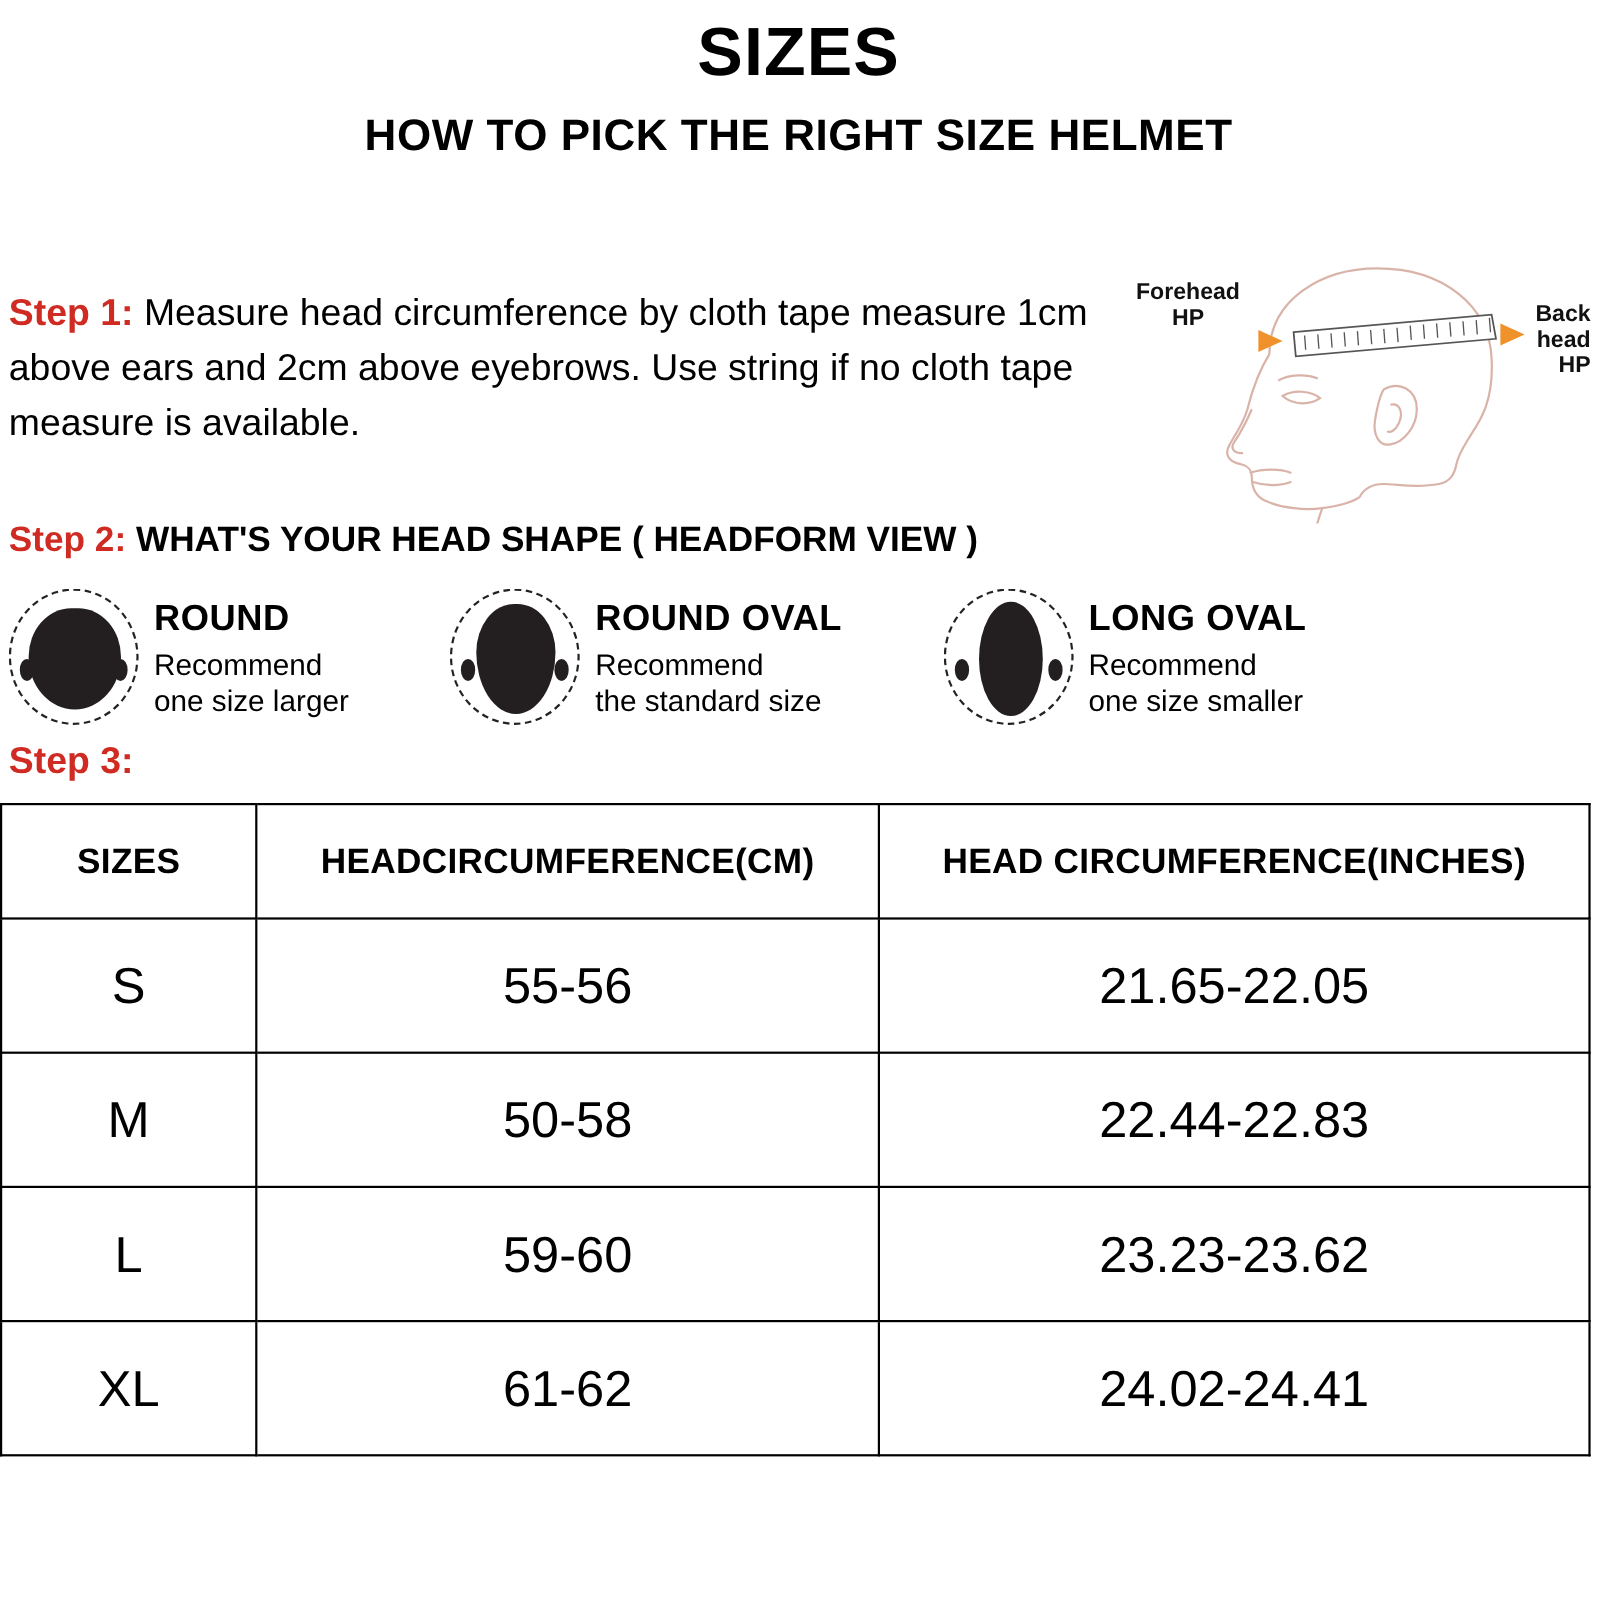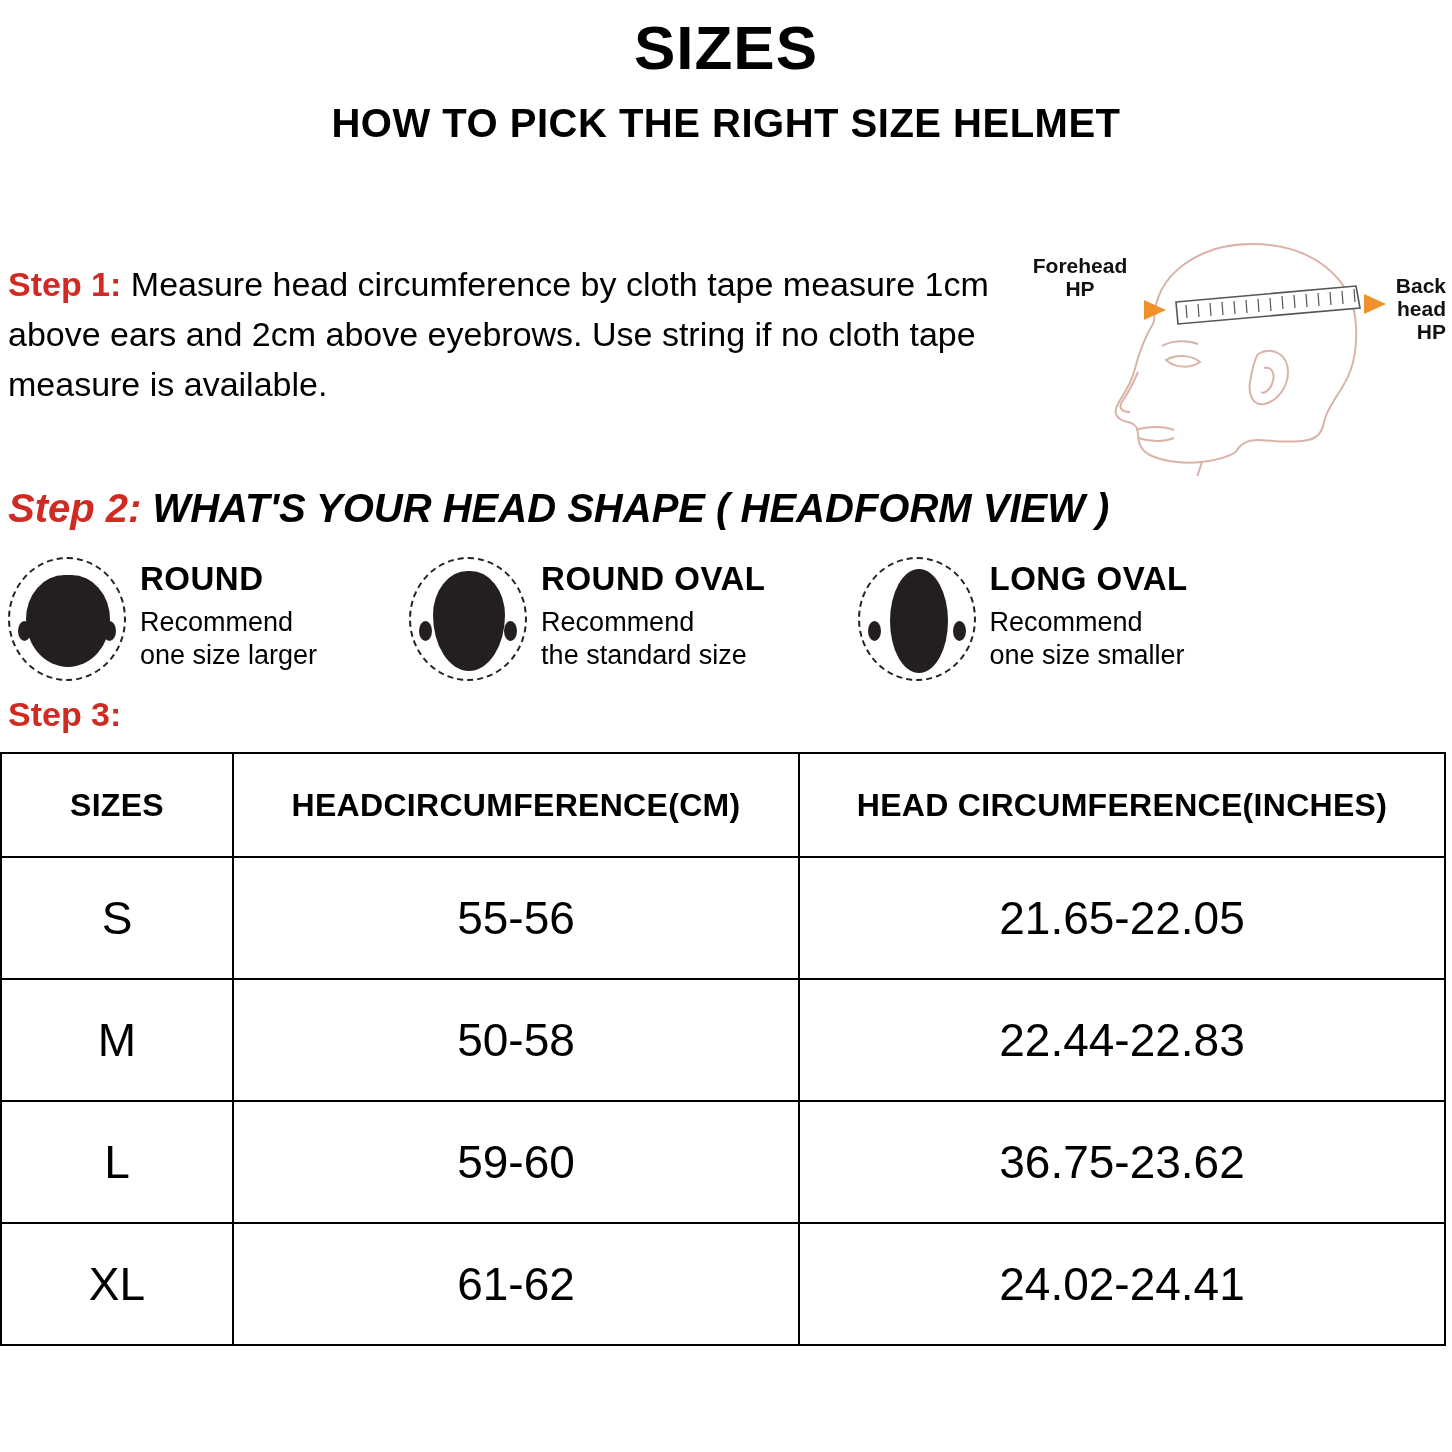--- a/index.html
+++ b/index.html
@@ -56,34 +56,33 @@
     position: absolute;
     right: 6px;
     top: -34px;
     width: 420px;
     height: 250px;
     font-weight: bold;
   }
 
   
   .step2-line {
-    margin-top: 26px;
-    font-size: 40px;
+    margin-top: 12px;
+    font-size: 32px;
     font-weight: bold;
     padding-left: 8px;
-    font-style: italic;
   }
   .shapes-row {
     margin-top: 24px;
     display: flex;
     padding-left: 8px;
   }
   .shape-item {
     display: flex;
-    align-items: flex-start;
+    align-items: center;
   }
   .shape-item + .shape-item { margin-left: 92px; }
   .shape-oval {
     width: 118px;
     height: 124px;
     border: 2px dashed #222;
     border-radius: 50%;
     position: relative;
     flex: 0 0 auto;
     margin-top: 2px;
@@ -323,21 +322,21 @@
         <td>21.65-22.05</td>
       </tr>
       <tr>
         <td>M</td>
         <td>50-58</td>
         <td>22.44-22.83</td>
       </tr>
       <tr>
         <td>L</td>
         <td>59-60</td>
-        <td>36.75-23.62</td>
+        <td>23.23-23.62</td>
       </tr>
       <tr>
         <td>XL</td>
         <td>61-62</td>
         <td>24.02-24.41</td>
       </tr>
     </tbody>
   </table>
 
 </div>

